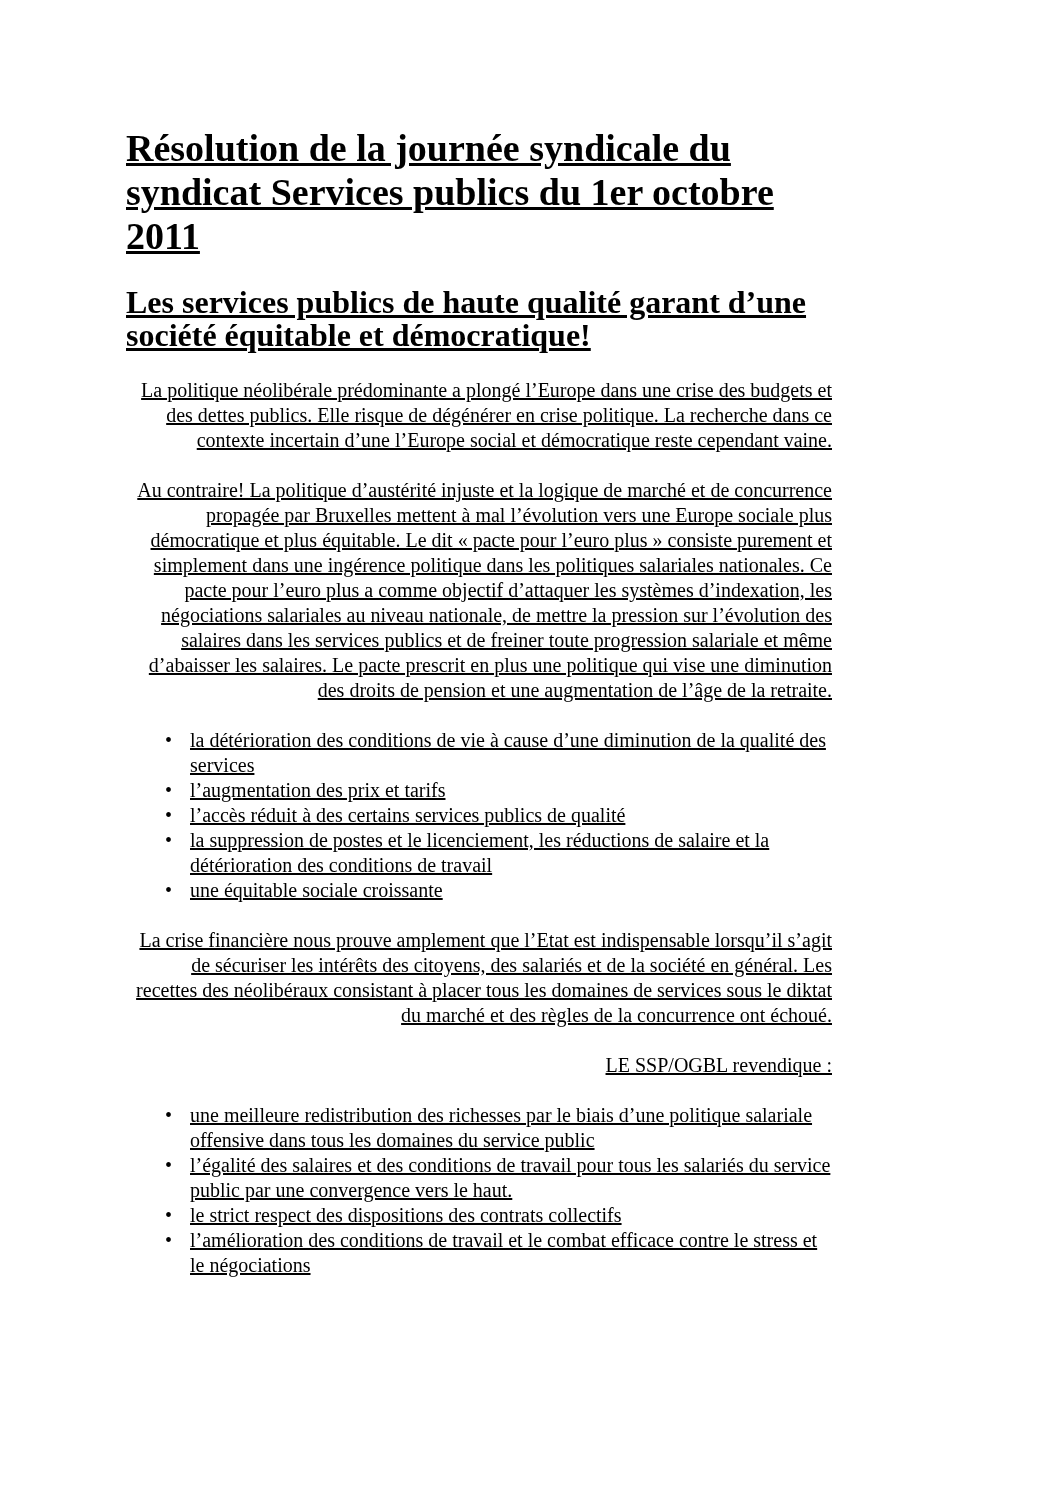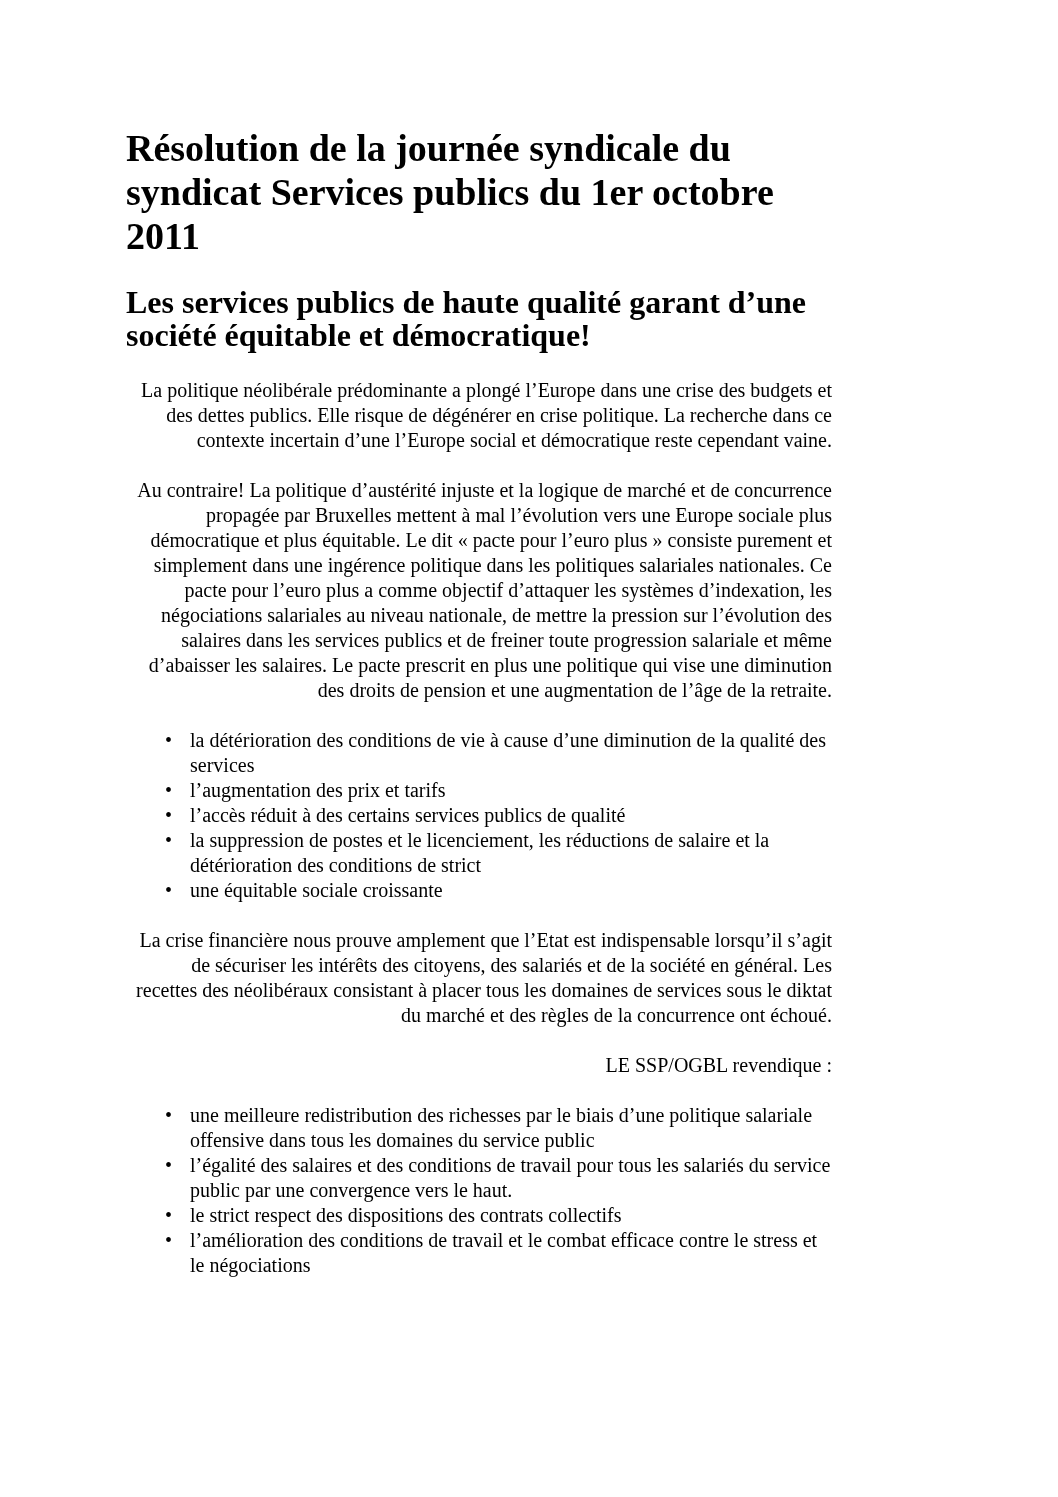--- a/index.html
+++ b/index.html
@@ -13,20 +13,21 @@
     height: 1497px;
     font-family: "Liberation Serif", "DejaVu Serif", serif;
     color: #000000;
     overflow: hidden;
   }
   .page {
     width: 955px;
     height: 1497px;
     padding: 126px 123px 40px 126px;
     background: #ffffff;
+    text-decoration: underline;
   }
   .doc-title {
     font-size: 38px;
     line-height: 44px;
     font-weight: bold;
     margin: 0 0 28px 0;
     letter-spacing: 0;
   }
   .doc-subtitle {
     font-size: 32px;
@@ -69,21 +70,21 @@
 
   <p class="body-text">La politique néolibérale prédominante a plongé l’Europe dans une crise des budgets et des dettes publics. Elle risque de dégénérer en crise politique. La recherche dans ce contexte incertain d’une l’Europe social et démocratique reste cependant vaine.</p>
 
   <p class="body-text">Au contraire! La politique d’austérité injuste et la logique de marché et de concurrence propagée par Bruxelles mettent à mal l’évolution vers une Europe sociale plus démocratique et plus équitable. Le dit « pacte pour l’euro plus » consiste purement et simplement dans une ingérence politique dans les politiques salariales nationales. Ce pacte pour l’euro plus a comme objectif d’attaquer les systèmes d’indexation, les négociations salariales au niveau nationale, de mettre la pression sur l’évolution des salaires dans les services publics et de freiner toute progression salariale et même d’abaisser les salaires. Le pacte prescrit en plus une politique qui vise une diminution des droits de pension et une augmentation de l’âge de la retraite.</p>
 
 
   <ul class="doc-list">
     <li>la détérioration des conditions de vie à cause d’une diminution de la qualité des services</li>
     <li>l’augmentation des prix et tarifs</li>
     <li>l’accès réduit à des certains services publics de qualité</li>
-    <li>la suppression de postes et le licenciement, les réductions de salaire et la détérioration des conditions de strict</li>
+    <li>la suppression de postes et le licenciement, les réductions de salaire et la détérioration des conditions de travail</li>
     <li>une équitable sociale croissante</li>
   </ul>
 
   <p class="body-text">La crise financière nous prouve amplement que l’Etat est indispensable lorsqu’il s’agit de sécuriser les intérêts des citoyens, des salariés et de la société en général. Les recettes des néolibéraux consistant à placer tous les domaines de services sous le diktat du marché et des règles de la concurrence ont échoué.</p>
 
   <p class="body-text">LE SSP/OGBL revendique :</p>
 
   <ul class="doc-list">
     <li>une meilleure redistribution des richesses par le biais d’une politique salariale offensive dans tous les domaines du service public</li>
     <li>l’égalité des salaires et des conditions de travail pour tous les salariés du service public par une convergence vers le haut.</li>

